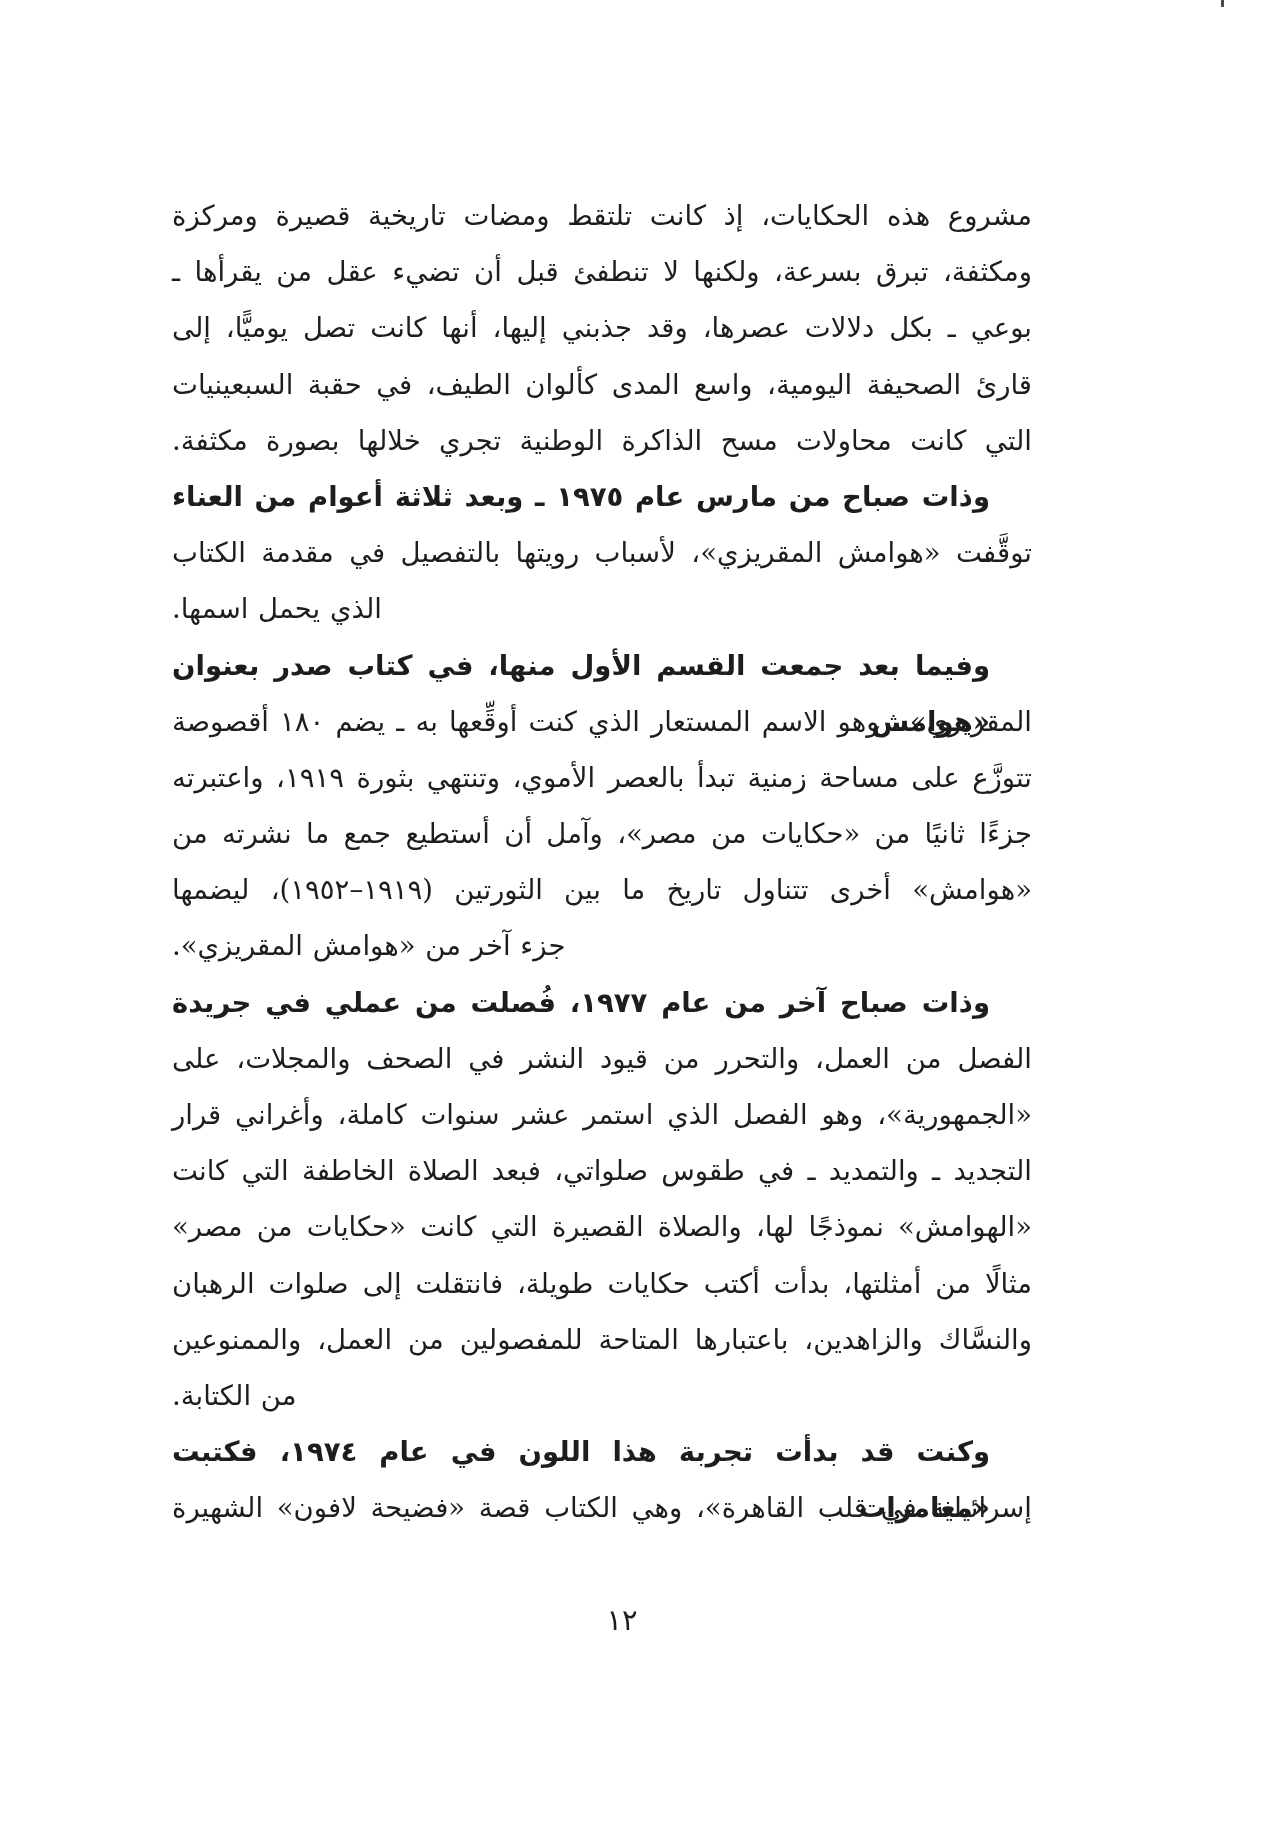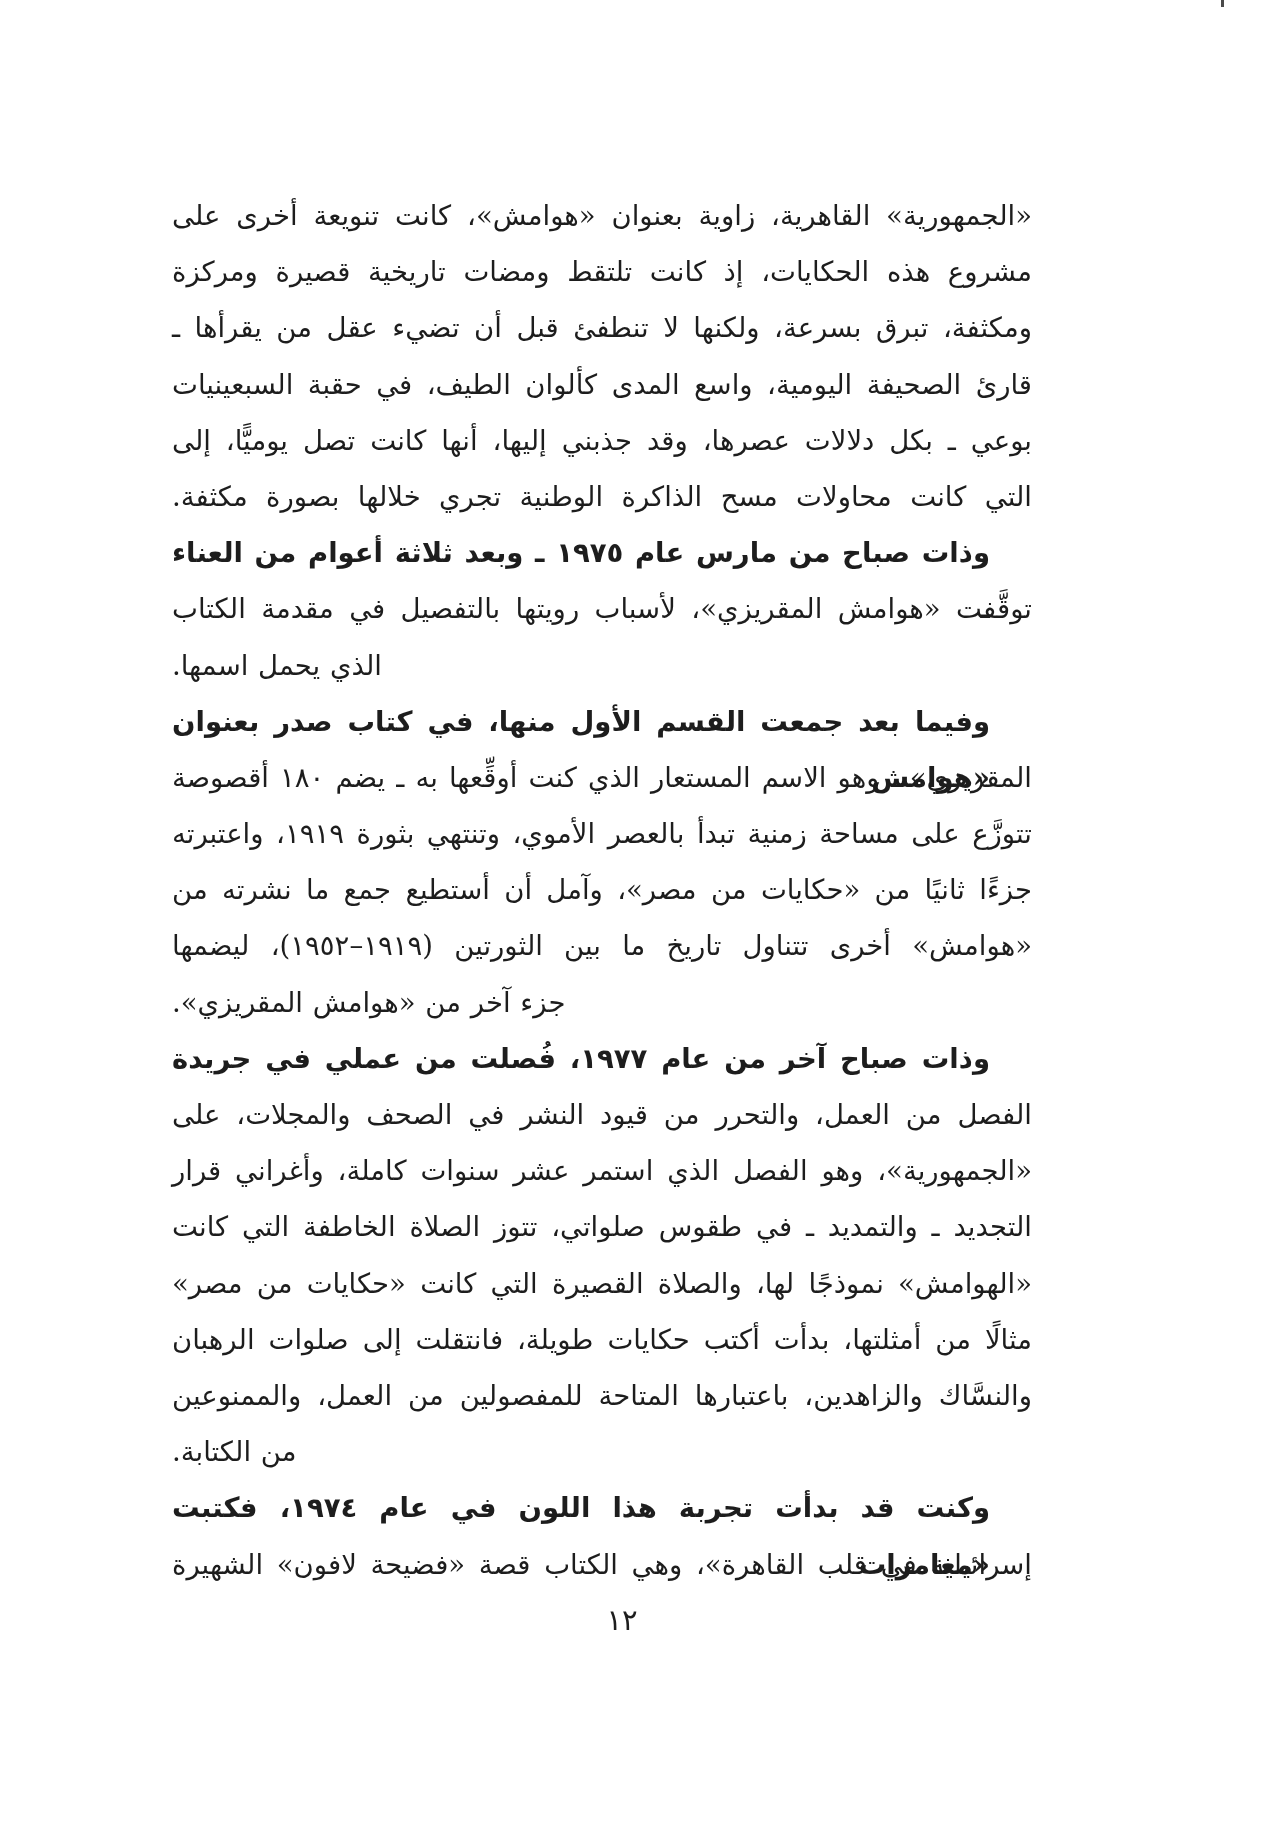--- a/index.html
+++ b/index.html
@@ -56,39 +56,38 @@
     color: #1d1d1d;
     direction: rtl;
   }
 </style>
 </head>
 <body>
 
 <div class="top-tick"></div>
 
 <main class="text-block">
-    <div class="line just">«الجمهورية» القاهرية، زاوية بعنوان «هوامش»، كانت تنويعة أخرى على</div>
     <div class="line just">مشروع هذه الحكايات، إذ كانت تلتقط ومضات تاريخية قصيرة ومركزة</div>
     <div class="line just">ومكثفة، تبرق بسرعة، ولكنها لا تنطفئ قبل أن تضيء عقل من يقرأها ـ</div>
+    <div class="line just">بوعي ـ بكل دلالات عصرها، وقد جذبني إليها، أنها كانت تصل يوميًّا، إلى</div>
     <div class="line just">قارئ الصحيفة اليومية، واسع المدى كألوان الطيف، في حقبة السبعينيات</div>
-    <div class="line just">بوعي ـ بكل دلالات عصرها، وقد جذبني إليها، أنها كانت تصل يوميًّا، إلى</div>
     <div class="line just">التي كانت محاولات مسح الذاكرة الوطنية تجري خلالها بصورة مكثفة.</div>
     <div class="line just indent">وذات صباح من مارس عام ١٩٧٥ ـ وبعد ثلاثة أعوام من العناء ـ</div>
     <div class="line just">توقَّفت «هوامش المقريزي»، لأسباب رويتها بالتفصيل في مقدمة الكتاب</div>
     <div class="line">الذي يحمل اسمها.</div>
     <div class="line just indent">وفيما بعد جمعت القسم الأول منها، في كتاب صدر بعنوان «هوامش</div>
     <div class="line just">المقريزي» ـ وهو الاسم المستعار الذي كنت أوقِّعها به ـ يضم ١٨٠ أقصوصة</div>
     <div class="line just">تتوزَّع على مساحة زمنية تبدأ بالعصر الأموي، وتنتهي بثورة ١٩١٩، واعتبرته</div>
     <div class="line just">جزءًا ثانيًا من «حكايات من مصر»، وآمل أن أستطيع جمع ما نشرته من</div>
     <div class="line just">«هوامش» أخرى تتناول تاريخ ما بين الثورتين (١٩١٩–١٩٥٢)، ليضمها</div>
     <div class="line">جزء آخر من «هوامش المقريزي».</div>
     <div class="line just indent">وذات صباح آخر من عام ١٩٧٧، فُصلت من عملي في جريدة</div>
     <div class="line just">الفصل من العمل، والتحرر من قيود النشر في الصحف والمجلات، على</div>
     <div class="line just">«الجمهورية»، وهو الفصل الذي استمر عشر سنوات كاملة، وأغراني قرار</div>
-    <div class="line just">التجديد ـ والتمديد ـ في طقوس صلواتي، تتوز الصلاة الخاطفة التي كانت</div>
+    <div class="line just">التجديد ـ والتمديد ـ في طقوس صلواتي، فبعد الصلاة الخاطفة التي كانت</div>
     <div class="line just">«الهوامش» نموذجًا لها، والصلاة القصيرة التي كانت «حكايات من مصر»</div>
     <div class="line just">مثالًا من أمثلتها، بدأت أكتب حكايات طويلة، فانتقلت إلى صلوات الرهبان</div>
     <div class="line just">والنسَّاك والزاهدين، باعتبارها المتاحة للمفصولين من العمل، والممنوعين</div>
     <div class="line">من الكتابة.</div>
     <div class="line just indent">وكنت قد بدأت تجربة هذا اللون في عام ١٩٧٤، فكتبت «مغامرات</div>
     <div class="line just">إسرائيلية في قلب القاهرة»، وهي الكتاب قصة «فضيحة لافون» الشهيرة</div>
   </main>
 
 <div class="folio">١٢</div>
 

